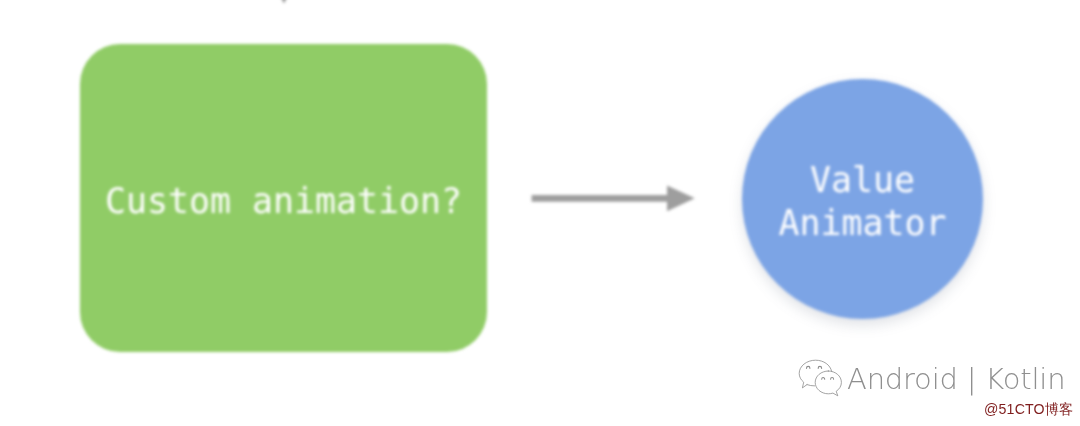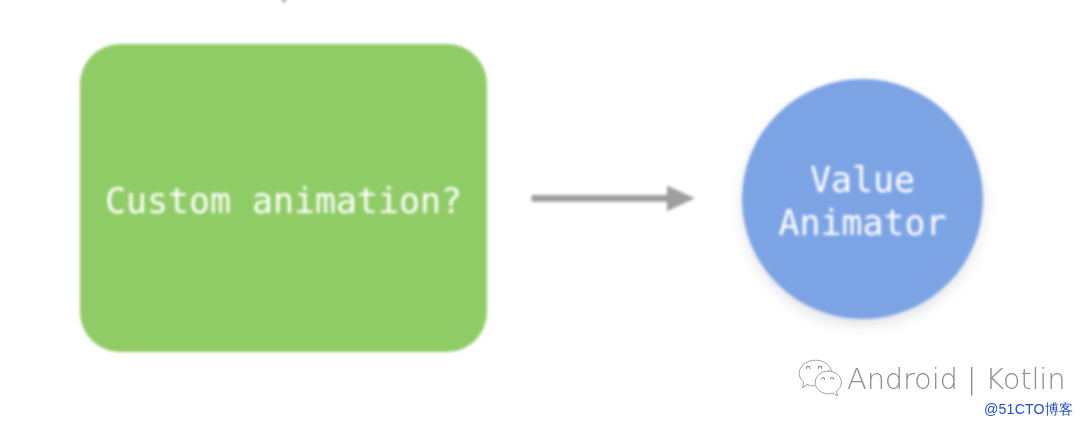--- a/index.html
+++ b/index.html
@@ -172,14 +172,14 @@
         <path d="M32.3 14.0 C25.1 14.0 19.2 19.1 19.2 25.4 C19.2 31.7 25.1 36.8 32.3 36.8
                  C33.9 36.8 35.5 36.5 36.9 36.1 L41.8 38.8 L40.2 34.3
                  C43.4 32.2 45.4 29.0 45.4 25.4 C45.4 19.1 39.5 14.0 32.3 14.0 Z"></path>
         <path d="M25.7 22.3 a1.5 1.7 0 0 1 3.0 0" stroke-width="1.05"></path>
         <path d="M34.6 22.3 a1.5 1.7 0 0 1 3.0 0" stroke-width="1.05"></path>
       </g>
     </svg>
     <div class="brand-text" style="color: rgb(143, 143, 143);">Android | Kotlin</div>
   </div>
 
-  <div class="site-watermark" style="color: #1d4ed8;">@51CTO博客</div>
+  <div class="site-watermark" style="color: #7f1d1d;">@51CTO博客</div>
 </div>
 
 </body></html>

